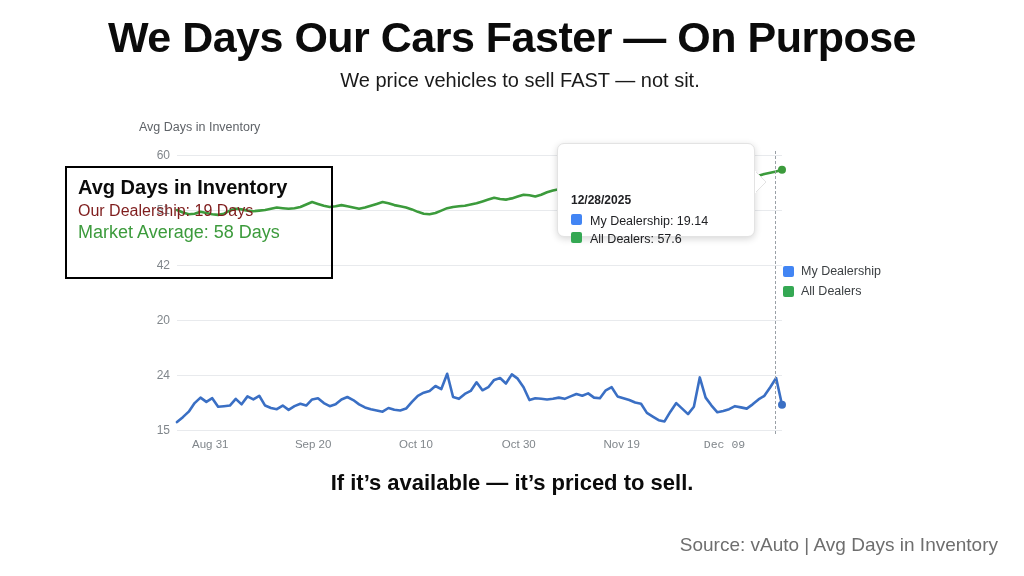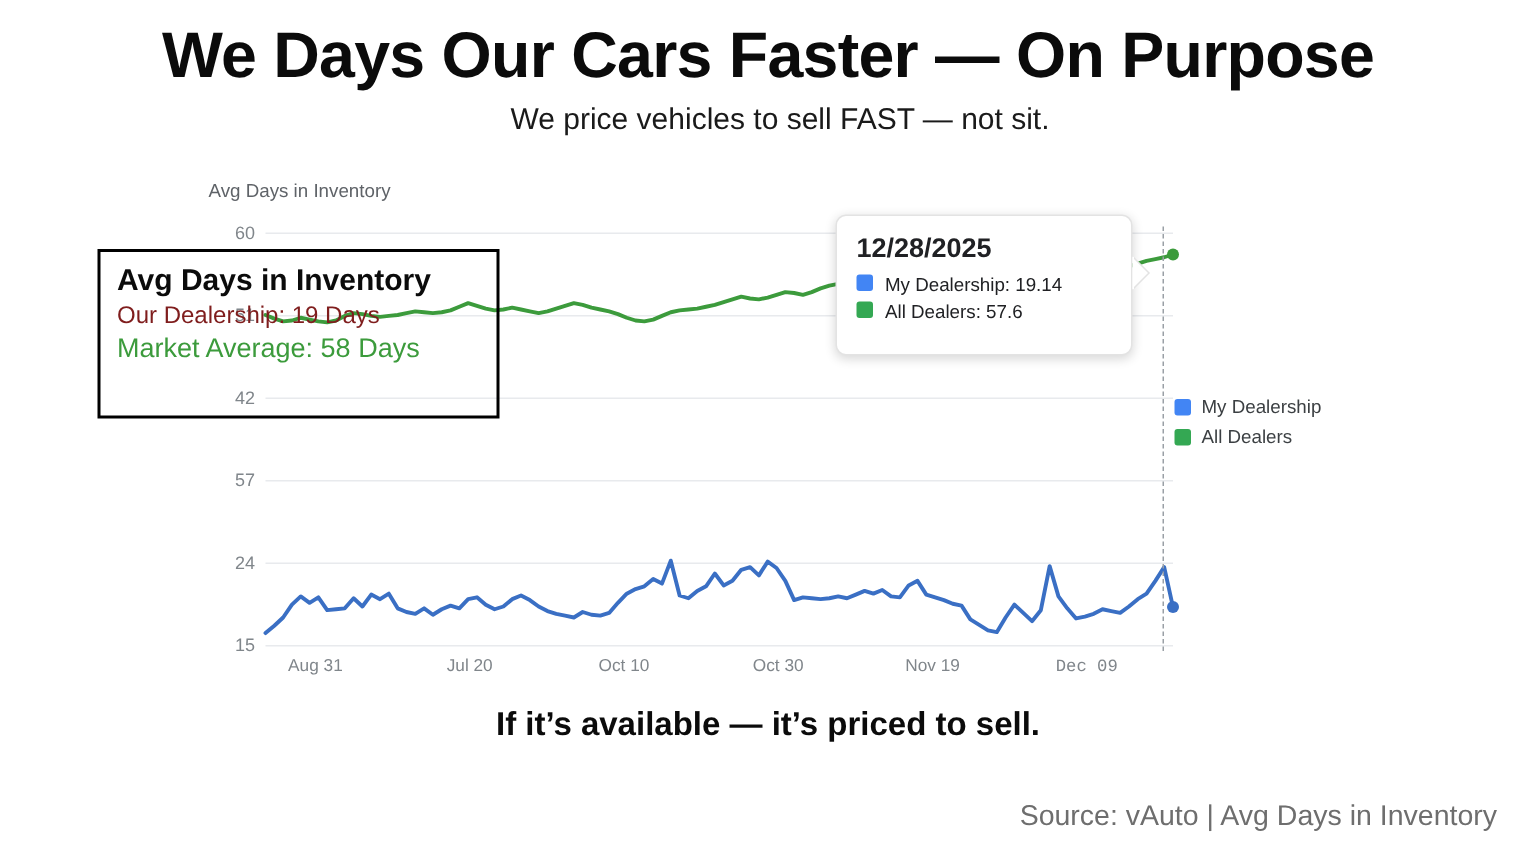--- a/index.html
+++ b/index.html
@@ -67,21 +67,21 @@
     width:11px;height:11px;border-radius:2px;margin-right:7px;flex:0 0 auto;
   }
 
   
   .tooltip{
     position:absolute;left:557px;top:143px;width:198px;height:94px;
     background:#ffffff;border:1px solid #e3e3e3;border-radius:7px;
     box-shadow:0 2px 7px rgba(0,0,0,.16);
     padding:11px 13px;box-sizing:border-box;
   }
-  .tt-date{font-size:18px;font-weight:bold;color:#202124;margin-bottom:7px;}
+  .tt-date{font-size:12px;font-weight:bold;color:#202124;margin-bottom:7px;margin-top:38px;}
   .tt-row{display:flex;font-size:12.5px;color:#202124;margin-bottom:4px;}
   .tt-swatch{width:11px;height:11px;border-radius:2px;margin-right:8px;flex:0 0 auto;}
   .tt-arrow{
     position:absolute;left:197px;top:27px;width:13px;height:22px;
   }
 
   
   .callout{
     position:absolute;left:65px;top:166px;width:268px;height:113px;
     border:2px solid #000;background:transparent;box-sizing:border-box;
@@ -108,27 +108,27 @@
           <div class="gridline" style="top: 55px;"></div>
           <div class="gridline" style="top: 110px;"></div>
           <div class="gridline" style="top: 165px;"></div>
           <div class="gridline" style="top: 220px;"></div>
           <div class="gridline" style="top: 275px;"></div>
         </div>
       <div id="yticks">
           <div class="ytick" style="top: 0px;">60</div>
           <div class="ytick" style="top: 55px;">51</div>
           <div class="ytick" style="top: 110px;">42</div>
-          <div class="ytick" style="top: 165px;">57</div>
+          <div class="ytick" style="top: 165px;">20</div>
           <div class="ytick" style="top: 220px;">24</div>
           <div class="ytick" style="top: 275px;">15</div>
         </div>
       <div id="xticks">
           <div class="xtick" style="left: 33.275px;">Aug 31</div>
-          <div class="xtick" style="left: 136.125px;">Jul 20</div>
+          <div class="xtick" style="left: 136.125px;">Sep 20</div>
           <div class="xtick" style="left: 238.975px;">Oct 10</div>
           <div class="xtick" style="left: 341.825px;">Oct 30</div>
           <div class="xtick" style="left: 444.675px;">Nov 19</div>
           <div class="xtick" style="left: 547.525px; font-family: Liberation Mono, monospace;">Dec 09</div>
         </div>
       <svg class="series-svg" id="series-svg" viewBox="0 0 605 275" preserveAspectRatio="none">
           <polyline points="0.00,267.06 5.87,262.17 11.75,256.67 17.62,248.11 23.50,242.61 29.37,246.89 35.24,243.22 41.12,251.78 46.99,251.17 52.86,250.56 58.74,243.83 64.61,249.33 70.49,241.39 76.36,244.44 82.23,240.78 88.11,250.56 93.98,253.00 99.85,254.22 105.73,250.56 111.60,254.83 117.48,251.17 123.35,248.72 129.22,250.56 135.10,244.44 140.97,243.22 146.84,248.11 152.72,251.17 158.59,249.33 164.47,244.44 170.34,242.00 176.21,245.06 182.09,249.33 187.96,252.39 193.83,254.22 199.71,255.44 205.58,256.67 211.46,253.00 217.33,254.83 223.20,255.44 229.08,253.61 234.95,246.89 240.83,240.78 246.70,237.72 252.57,235.89 258.45,231.00 264.32,234.06 270.19,218.78 276.07,242.00 281.94,243.83 287.82,238.94 293.69,235.89 299.56,227.33 305.44,235.28 311.31,232.22 317.18,224.89 323.06,223.06 328.93,228.56 334.81,219.39 340.68,223.67 346.55,232.22 352.43,245.06 358.30,243.22 364.17,243.83 370.05,244.44 375.92,243.83 381.80,242.61 387.67,243.83 393.54,241.39 399.42,238.94 405.29,240.78 411.17,238.33 417.04,242.61 422.91,243.22 428.79,235.28 434.66,232.22 440.53,241.39 446.41,243.22 452.28,245.06 458.16,247.50 464.03,248.72 469.90,257.89 475.78,261.56 481.65,265.22 487.52,266.44 493.40,256.67 499.27,248.11 505.15,253.61 511.02,259.11 516.89,251.78 522.77,222.44 528.64,242.61 534.51,250.56 540.39,257.28 546.26,256.06 552.14,254.22 558.01,251.17 563.88,252.39 569.76,253.61 575.63,249.33 581.50,244.44 587.38,240.78 593.25,232.22 599.13,223.06 605.00,249.70" fill="none" stroke="#3a6fc4" stroke-width="2.6" stroke-linejoin="round" stroke-linecap="round"></polyline>
           <circle cx="605" cy="249.7" r="4" fill="#3a6fc4"></circle>
           <polyline points="0.00,55.00 5.87,57.44 11.75,59.28 17.62,58.67 23.50,56.83 29.37,58.06 35.24,59.28 41.12,59.89 46.99,58.67 52.86,55.61 58.74,53.78 64.61,54.39 70.49,55.61 76.36,56.22 82.23,55.61 88.11,55.00 93.98,53.78 99.85,52.56 105.73,53.17 111.60,53.78 117.48,53.17 123.35,51.94 129.22,49.50 135.10,47.06 140.97,48.89 146.84,50.72 152.72,51.94 158.59,51.33 164.47,50.11 170.34,51.33 176.21,52.56 182.09,53.78 187.96,52.56 193.83,50.72 199.71,48.89 205.58,47.06 211.46,48.28 217.33,50.11 223.20,51.33 229.08,52.56 234.95,54.39 240.83,56.83 246.70,58.67 252.57,59.28 258.45,58.06 264.32,55.61 270.19,53.17 276.07,51.94 281.94,51.33 287.82,50.72 293.69,49.50 299.56,48.28 305.44,46.44 311.31,44.61 317.18,42.78 323.06,44.00 328.93,44.61 334.81,43.39 340.68,41.56 346.55,39.72 352.43,40.33 358.30,41.56 364.17,39.72 370.05,37.28 375.92,35.44 381.80,34.22 387.67,35.44 393.54,36.67 399.42,37.89 405.29,36.67 411.17,34.83 417.04,33.00 422.91,31.17 428.79,29.94 434.66,31.17 440.53,33.00 446.41,34.22 452.28,33.00 458.16,31.17 464.03,29.33 469.90,28.11 475.78,28.72 481.65,29.94 487.52,28.72 493.40,26.89 499.27,25.06 505.15,23.83 511.02,24.44 516.89,25.67 522.77,25.06 528.64,23.83 534.51,22.61 540.39,23.22 546.26,24.44 552.14,23.22 558.01,22.00 563.88,22.61 569.76,23.83 575.63,22.61 581.50,20.78 587.38,18.94 593.25,17.72 599.13,16.50 605.00,14.67" fill="none" stroke="#3c9b3c" stroke-width="2.6" stroke-linejoin="round" stroke-linecap="round"></polyline>
           <circle cx="605" cy="14.666666666666686" r="4" fill="#3c9b3c"></circle>

